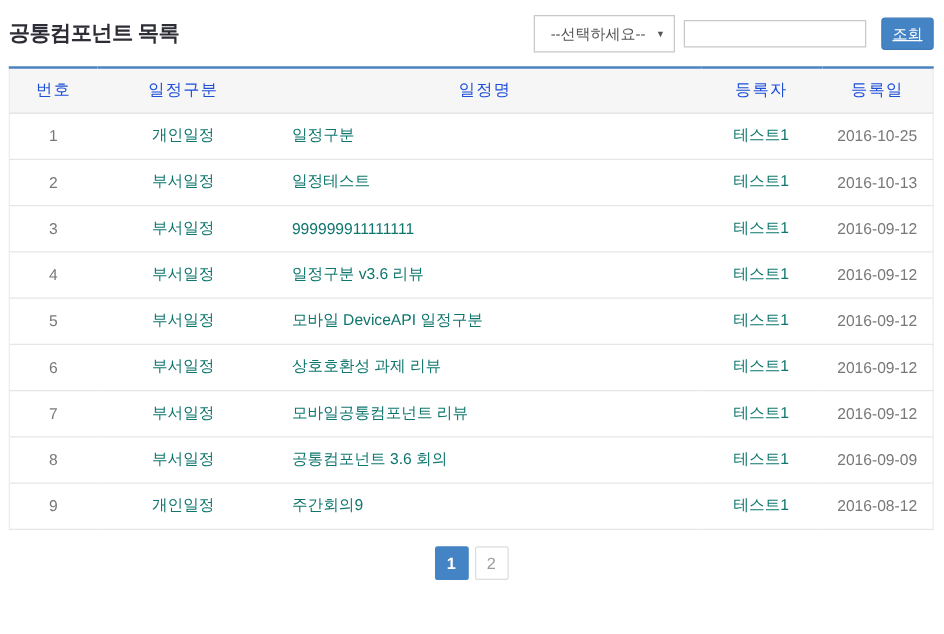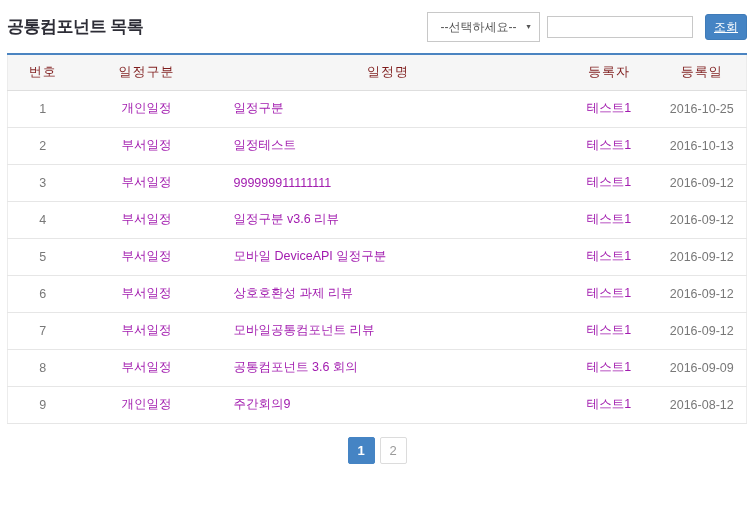--- a/index.html
+++ b/index.html
@@ -75,28 +75,28 @@
     border-collapse: collapse;
     border-top: 2px solid #4b84c1;
     border-left: 1px solid #ececec;
     border-right: 1px solid #ececec;
   }
   table.list thead th {
     height: 36px;
     background: #f6f6f6;
     font-size: 13px;
     font-weight: normal;
-    color: #7f1d1d;
+    color: #1d4ed8;
     border-bottom: 1px solid #dedede;
     letter-spacing: 1px;
   }
   table.list tbody td {
     height: 37px;
     font-size: 12.5px;
-    color: #a21caf;
+    color: #0f766e;
     text-align: center;
     border-bottom: 1px solid #e6e6e6;
     white-space: nowrap;
     overflow: hidden;
   }
   table.list tbody td.name {
     text-align: left;
     padding-left: 18px;
   }
   table.list tbody td.date, table.list tbody td.no { color: #787878; }

